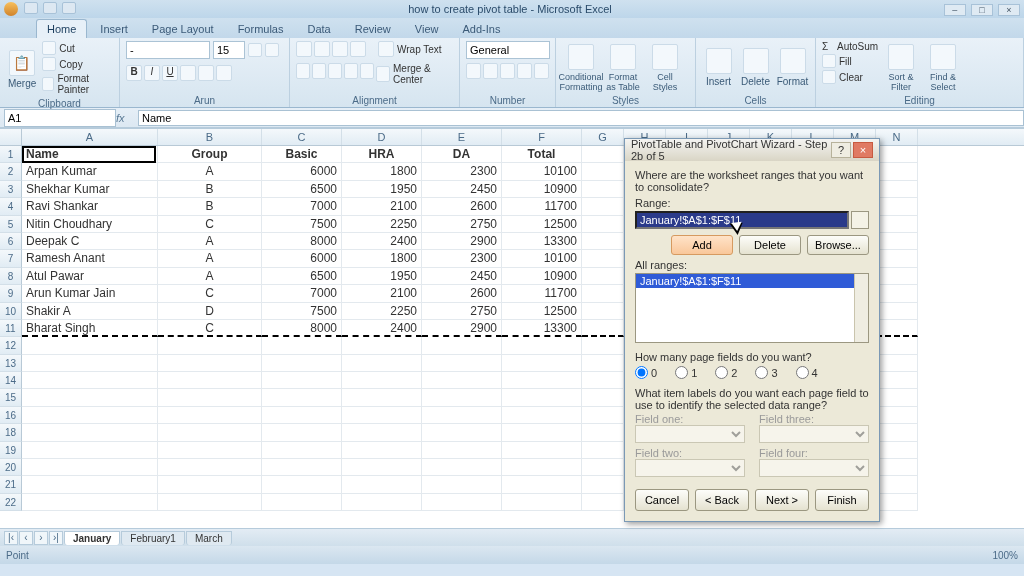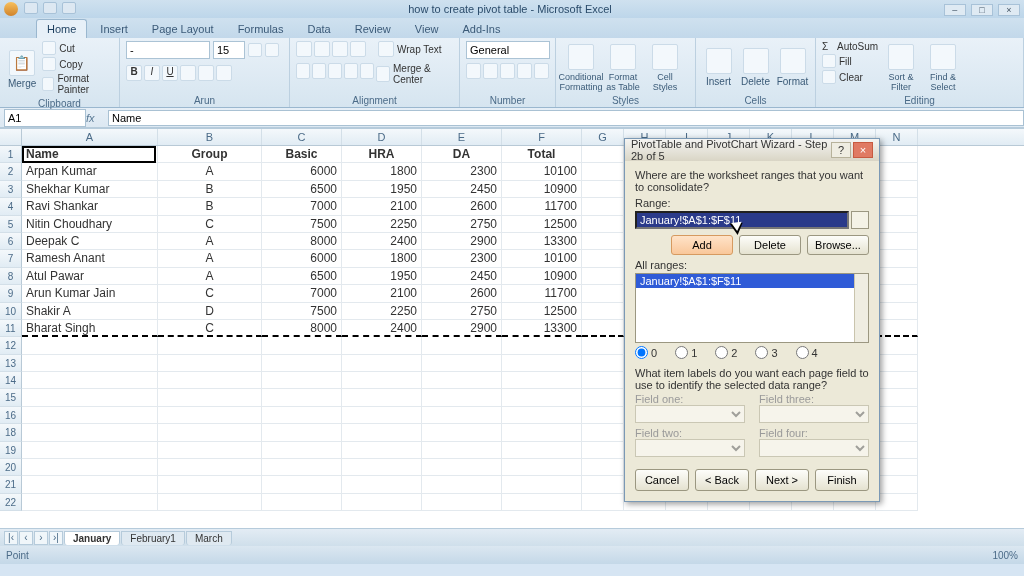--- a/index.html
+++ b/index.html
@@ -25,21 +25,21 @@
 .vbtn { display:flex; flex-direction:column; align-items:center; justify-content:center; width:38px; color:#3a5a77; }
 .vbtn .ic { width:26px; height:26px; border:1px solid #cbdbe8; border-radius:2px; background:#f3f8fc; margin-bottom:2px; display:flex; align-items:center; justify-content:center; font-size:14px; }
 .smallrow { display:flex; align-items:center; gap:3px; margin-bottom:2px; }
 .smallrow .ic { width:14px; height:14px; border:1px solid #cbdbe8; background:#f3f8fc; border-radius:2px; }
 .ctl { height:18px; border:1px solid #abc3d5; background:#fff; font-size:11px; padding:0 3px; }
 .galrow { display:flex; gap:2px; }
 .galrow .ic { width:16px; height:16px; border:1px solid #cbdbe8; background:#f3f8fc; border-radius:2px; }
 
 
 .fx { height:20px; background:linear-gradient(#e6eff7,#dce8f2); display:flex; align-items:center; border-bottom:1px solid #b6cbdb; }
-.fx .namebox { width:82px; height:16px; margin-left:4px; background:#fff; border:1px solid #a9c1d3; font-size:11px; padding:8px 3px; }
+.fx .namebox { width:112px; height:16px; margin-left:4px; background:#fff; border:1px solid #a9c1d3; font-size:11px; padding:8px 3px; }
 .fx .fxic { width:22px; font-style:italic; color:#5a7a95; }
 .fx .fbar { flex:1; height:16px; background:#fff; border:1px solid #a9c1d3; font-size:11px; padding:0 3px; }
 
 
 .grid { position:relative; background:#fff; height:400px; overflow:hidden; border-top:1px solid #b6cbdb; }
 .colhdrs { display:flex; height:17px; background:linear-gradient(#f4f8fb,#e1ecf4); border-bottom:1px solid #b8c9d6; }
 .corner { width:22px; border-right:1px solid #b8c9d6; }
 .ch { border-right:1px solid #d3dfe8; text-align:center; font-size:11px; color:#4b6b88; line-height:16px; }
 .rows { }
 .rh { width:22px; background:linear-gradient(#f4f8fb,#e1ecf4); border-right:1px solid #b8c9d6; border-bottom:1px solid #d3dfe8; text-align:center; font-size:10px; color:#4b6b88; line-height:17px; }
@@ -684,20 +684,21 @@
     <div class="btnrowR">
       <button class="hot">Add</button>
       <button>Delete</button>
       <button>Browse...</button>
     </div>
     <label>All ranges:</label>
     <div class="listbox">
       <div class="item">January!$A$1:$F$11</div>
       <div class="sb"></div>
     </div>
+    <div style="margin-top:8px">How many page fields do you want?</div>
     <div class="radios" id="radios">
         <label>
           <input type="radio" name="pf" checked="" style="">
           <span>0</span>
         </label>
         <label>
           <input type="radio" name="pf" style="">
           <span>1</span>
         </label>
         <label>

